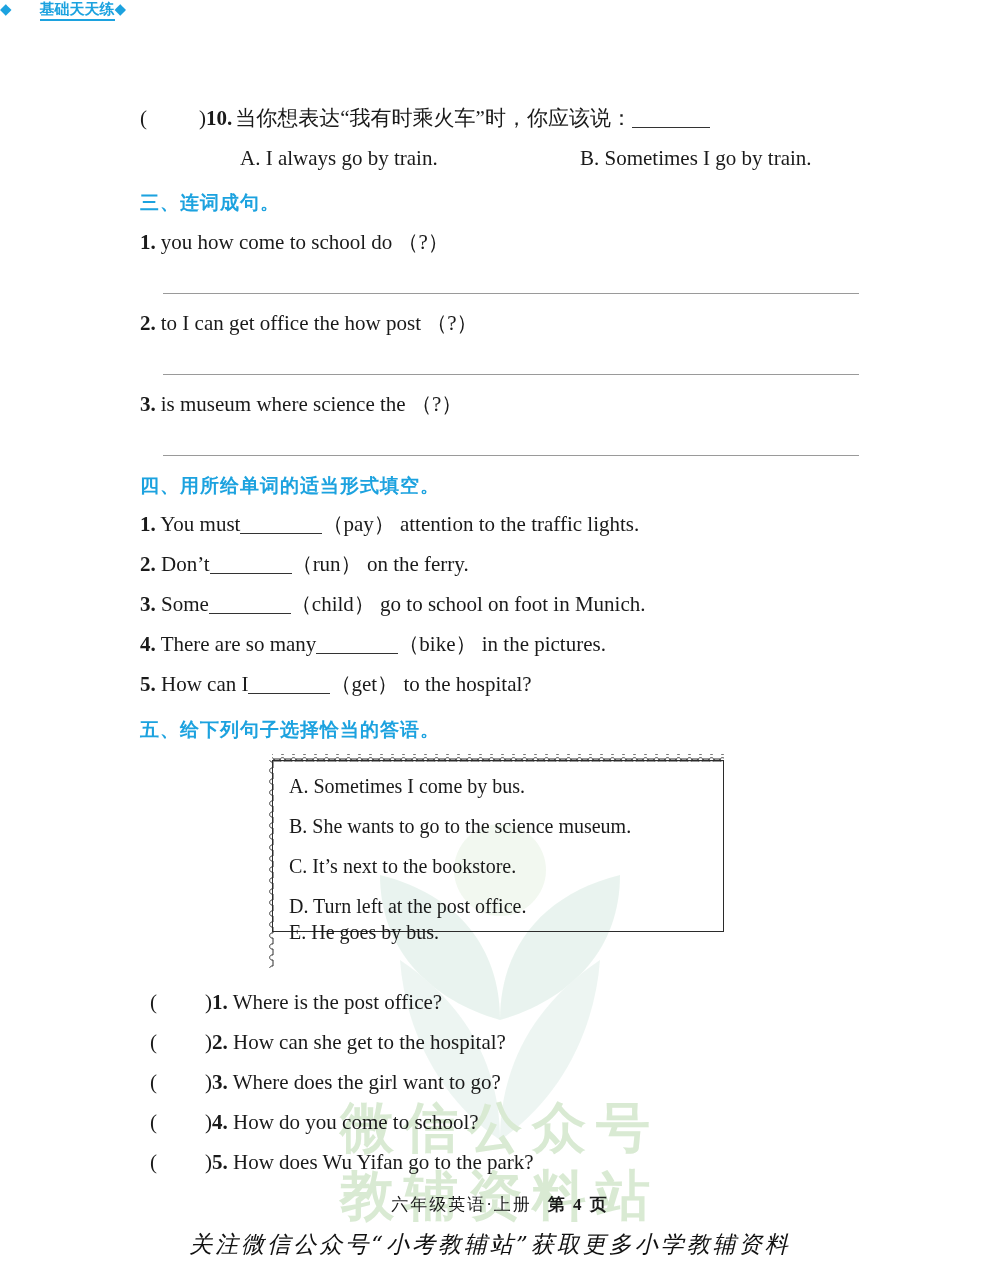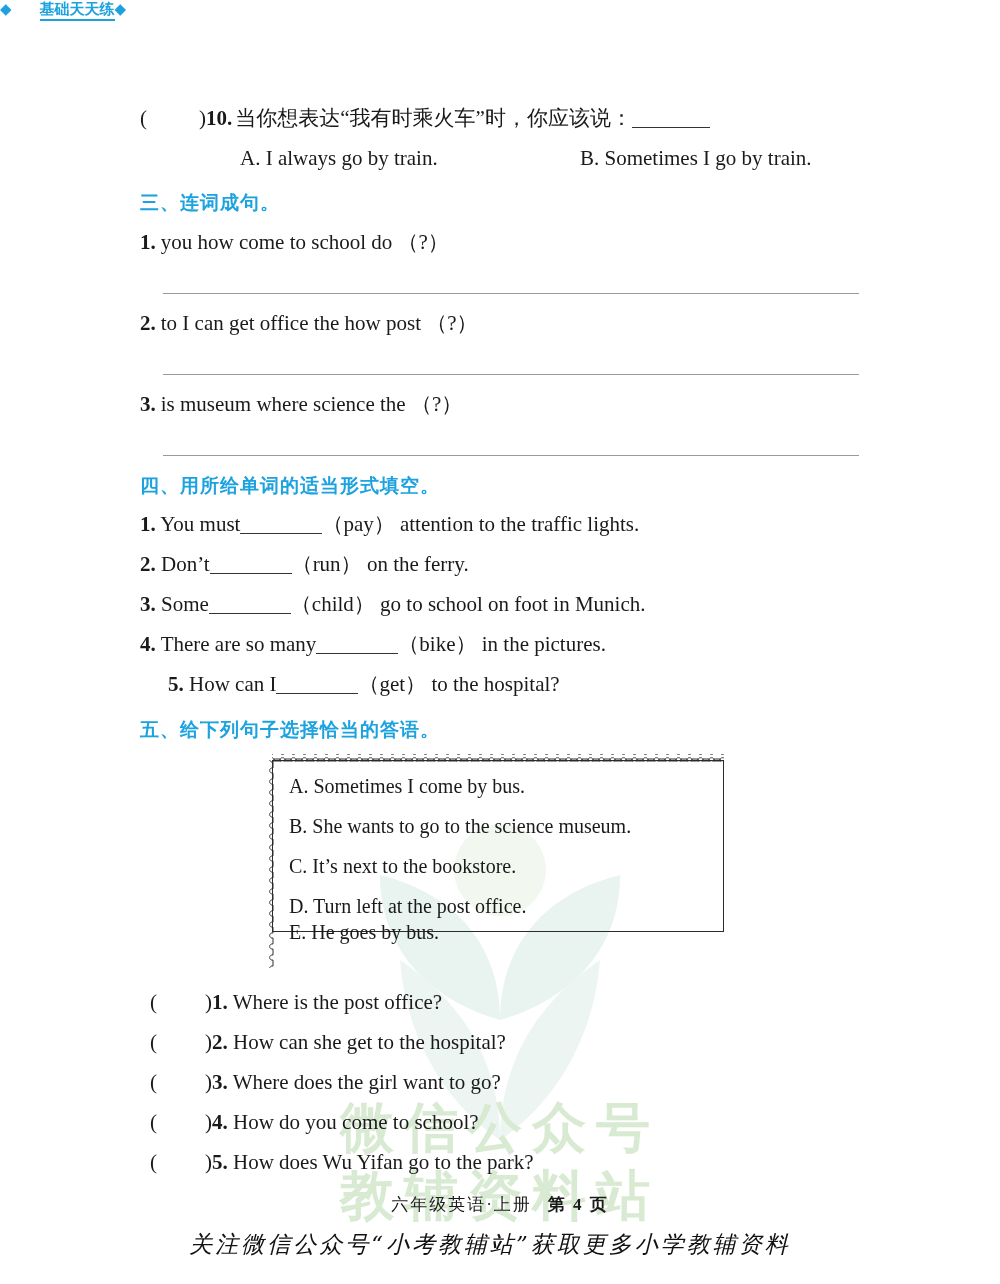--- a/index.html
+++ b/index.html
@@ -227,21 +227,21 @@
     <span>Some</span><span class="blank-inline" style="width:82px;"></span><span>（child）</span>
     <span>go to school on foot in Munich.</span>
   </div>
 
   <div class="row" style="left:140px; top:632px;">
     <span class="num">4.</span>
     <span>There are so many</span><span class="blank-inline" style="width:82px;"></span><span>（bike）</span>
     <span>in the pictures.</span>
   </div>
 
-  <div class="row" style="left:140px; top:672px;margin-left:28px;">
+  <div class="row" style="left:140px; top:672px;">
     <span class="num">5.</span>
     <span>How can I</span><span class="blank-inline" style="width:82px;"></span><span>（get）</span>
     <span>to the hospital?</span>
   </div>
 
   <div class="section-title" style="left:140px; top:717px;">五、给下列句子选择恰当的答语。</div>
 
   <svg id="choice-box-scallop" viewBox="0 0 464 220">
     <defs>
       <pattern id="bumpH" x="0" y="0" width="11" height="8" patternUnits="userSpaceOnUse">

